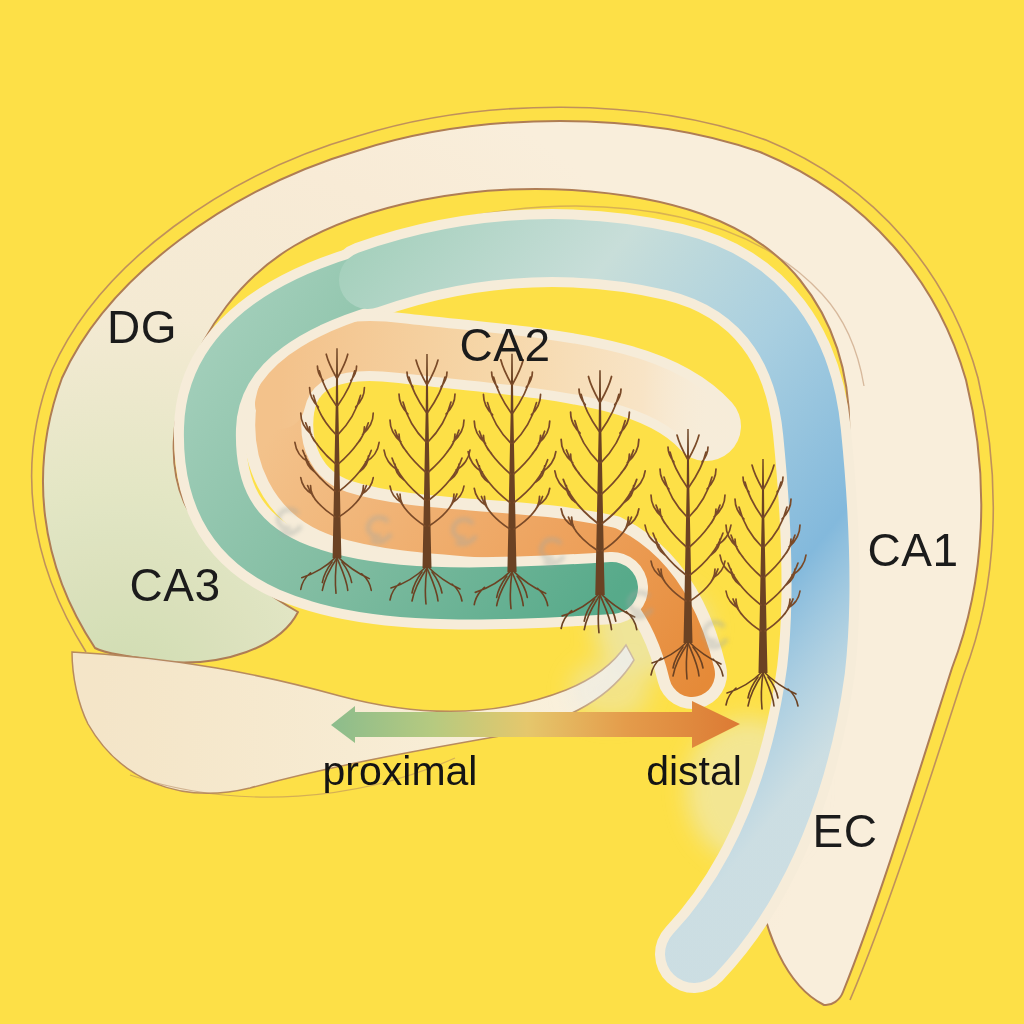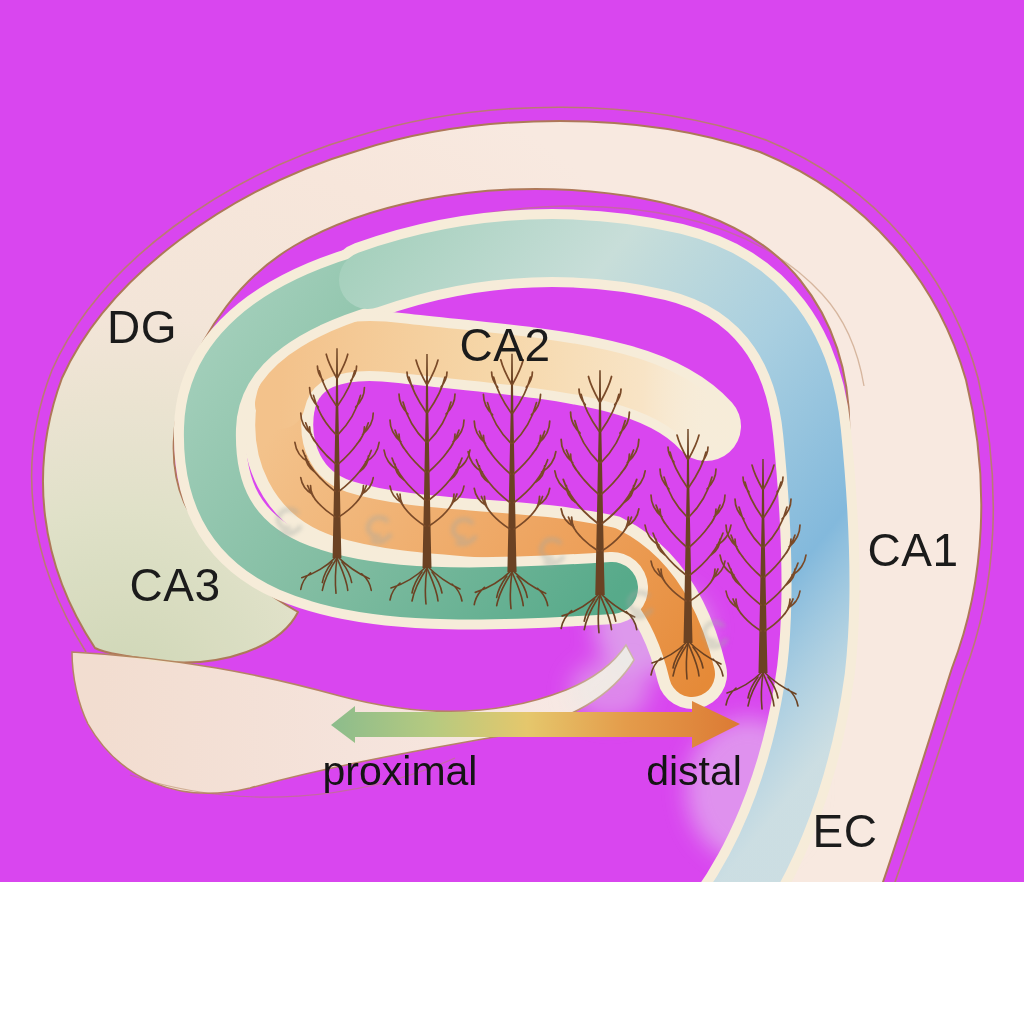--- a/index.html
+++ b/index.html
@@ -1,17 +1,17 @@
 <!DOCTYPE html>
 <html><head>
 <meta charset="utf-8">
 <style>
   html,body{margin:0;padding:0;background:#ffffff;}
   body{font-family:"Liberation Sans", sans-serif;}
-  .stage{position:relative;width:1024px;height:882px;background:#d946ef;overflow:hidden;}
+  .stage{position:relative;width:1024px;height:1024px;background:#fde047;overflow:hidden;}
   .stage svg{position:absolute;left:0;top:0;}
   text.region-label{fill:#1b1b1b;font-size:46px;letter-spacing:0.5px;}
   text.axis-label{fill:#141414;font-size:41px;}
 </style>
 </head>
 <body>
 
 <div class="stage">
 <svg width="1024" height="1024" viewBox="0 0 1024 1024" xmlns="http://www.w3.org/2000/svg">
   <defs>

